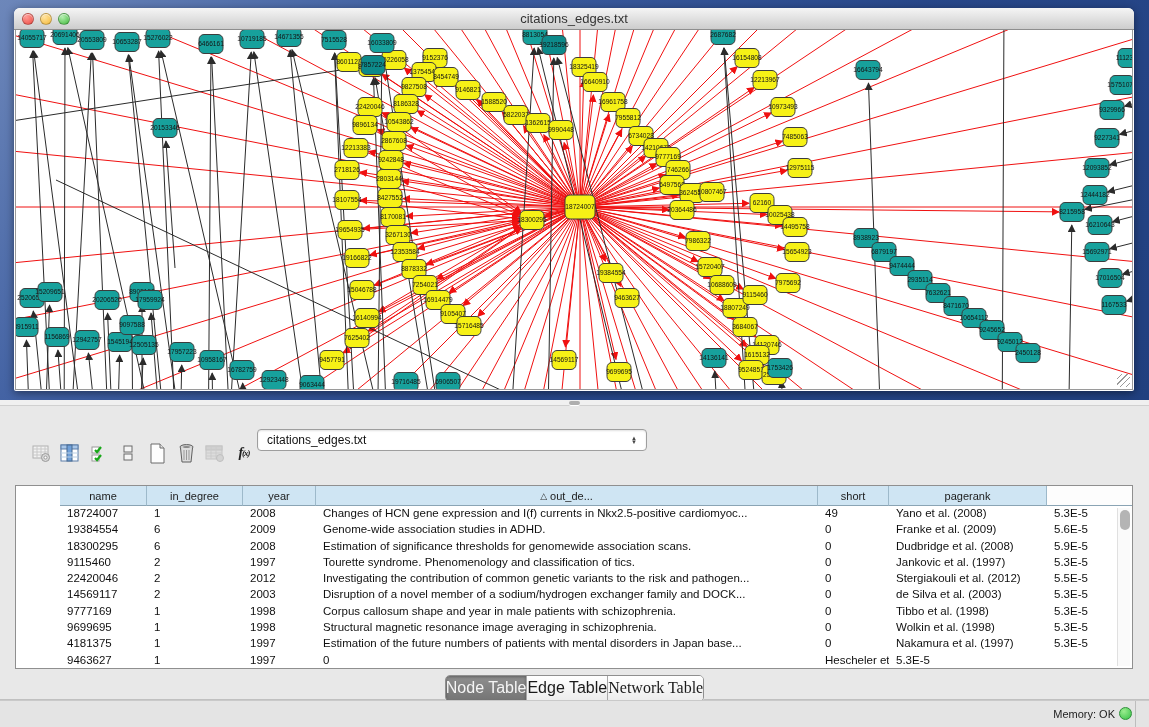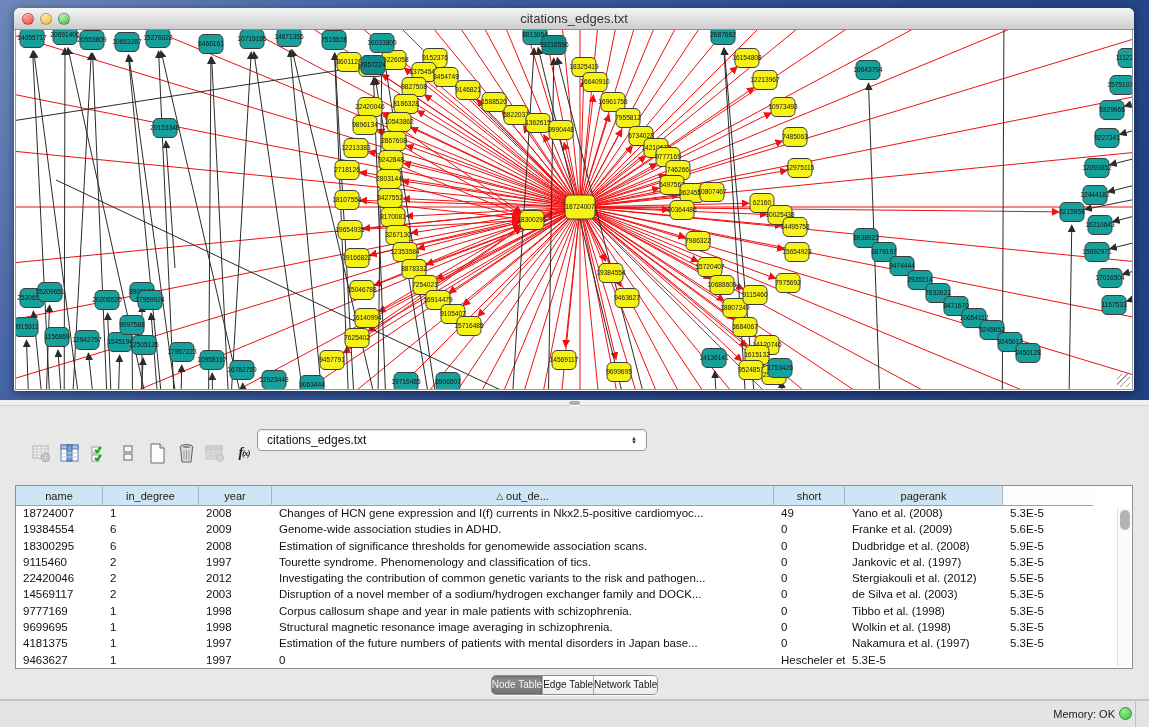--- a/index.html
+++ b/index.html
@@ -54,37 +54,37 @@
   .fx { font-size:14px; color:#222; font-style:italic; font-family:"Liberation Serif",serif; font-weight:bold; letter-spacing:-1px; }
   .fx small { font-size:9px; font-style:italic; }
   .net-select { position:absolute; left:257px; top:0; width:390px; height:22px; background:#fff;
     border:1px solid #9e9e9e; border-radius:4px; box-shadow:inset 0 1px 2px rgba(0,0,0,.12);
     display:flex; align-items:center; padding:0 9px; }
   .net-select .val { font-size:12px; color:#111; flex:1; }
   .spinner { display:flex; flex-direction:column; line-height:4px; font-size:6px; color:#444; }
 
   .table-wrap { position:absolute; left:15px; top:56px; width:1118px; height:184px; background:#fff;
     border:1px solid #8f8f8f; overflow:hidden; }
-  .tgrid { display:grid; grid-template-columns:87px 96px 73px 502px 71px 158px 90px auto; }
+  .tgrid { display:grid; grid-template-columns:87px 96px 73px 502px 71px 158px 90px auto;padding-left:44px; }
   .thead .hcell { height:20px; background:#cfe5f3; border-right:1px solid #9db9ca; border-bottom:1px solid #8aa4b4;
     font-size:11px; color:#1c1c1c; display:flex; align-items:center; justify-content:center; gap:3px; overflow:hidden; white-space:nowrap;}
   .thead .hcell.filler { background:#fdfdfd; border-right:none; }
   .thead .sort { font-size:9px; color:#333; }
   .trow .cell { height:16.3px; font-size:11.5px; color:#101010; padding:1px 0 0 7px; overflow:hidden;
     white-space:nowrap; text-overflow:clip; }
   .vscroll { position:absolute; right:2px; top:22px; width:13px; height:158px; background:#fafafa;
     border-left:1px solid #e0e0e0; }
   .vthumb { position:absolute; left:1.5px; top:2px; width:10px; height:20px; background:#b4b4b4; border-radius:5px; }
 
   .seg-tabs { position:absolute; left:0; right:0; top:246px; display:flex; justify-content:center; }
   .seg { display:inline-flex; border:1px solid #8f8f8f; border-radius:5px; overflow:hidden;
     box-shadow:0 1px 0 rgba(255,255,255,.7); }
-  .seg button { font-family:"Liberation Sans",sans-serif; font-size:10px; padding:3px 0 4px; border:none;
+  .seg button { font-family:"Liberation Sans",sans-serif; font-size:16px; padding:3px 0 4px; border:none;
     background:linear-gradient(#ffffff,#ececec); color:#1a1a1a; border-right:1px solid #a8a8a8; cursor:default; }
-  .seg button:last-child { border-right:none; }
+  .seg button:last-child { border-right:none;font-family:Liberation Serif, serif; }
   .seg button.sel { background:linear-gradient(#8f8f8f,#747474); color:#f5f5f5;
     box-shadow:inset 0 1px 3px rgba(0,0,0,.35); }
 
   
   .statusbar { position:absolute; left:0; top:700px; width:1149px; height:27px; background:#e4e4e4;
     border-top:1px solid #c9c9c9; }
   .statusbar .edge-line { position:absolute; right:13px; top:0; bottom:0; width:1px; background:#bdbdbd; }
   .mem { position:absolute; right:34px; top:7px; font-size:11px; color:#222; }
   .mem-dot { position:absolute; right:17px; top:6px; width:13px; height:13px; border-radius:50%;
     background:radial-gradient(circle at 35% 30%,#9bed8f,#35c146); border:1px solid #2e9139; }

